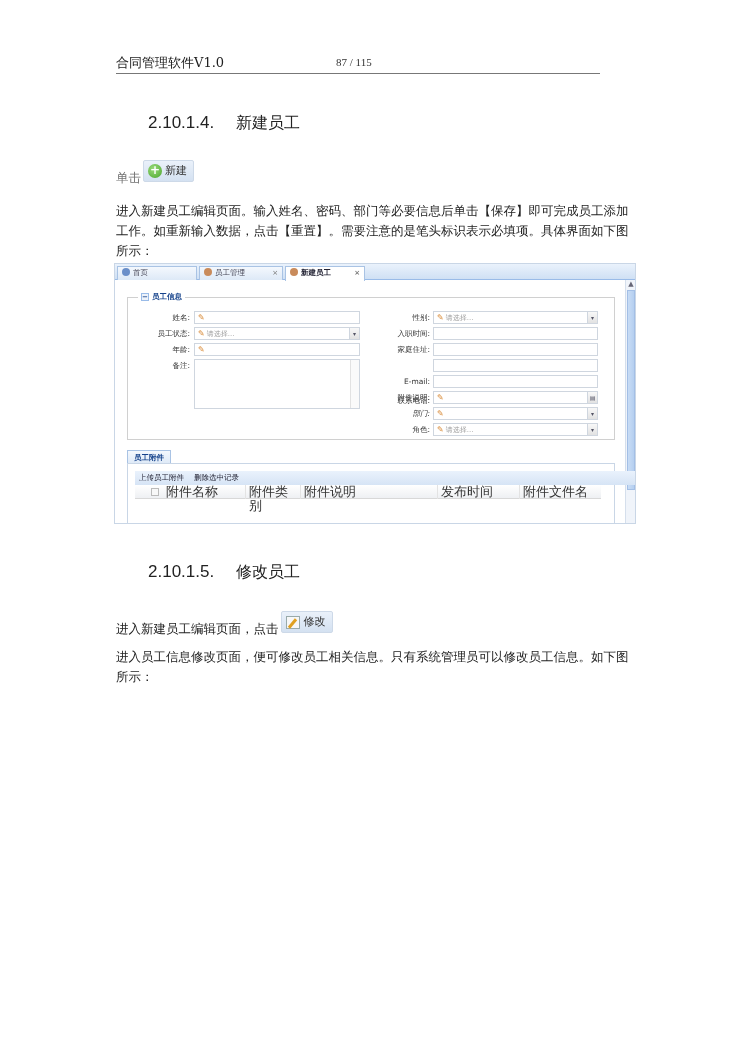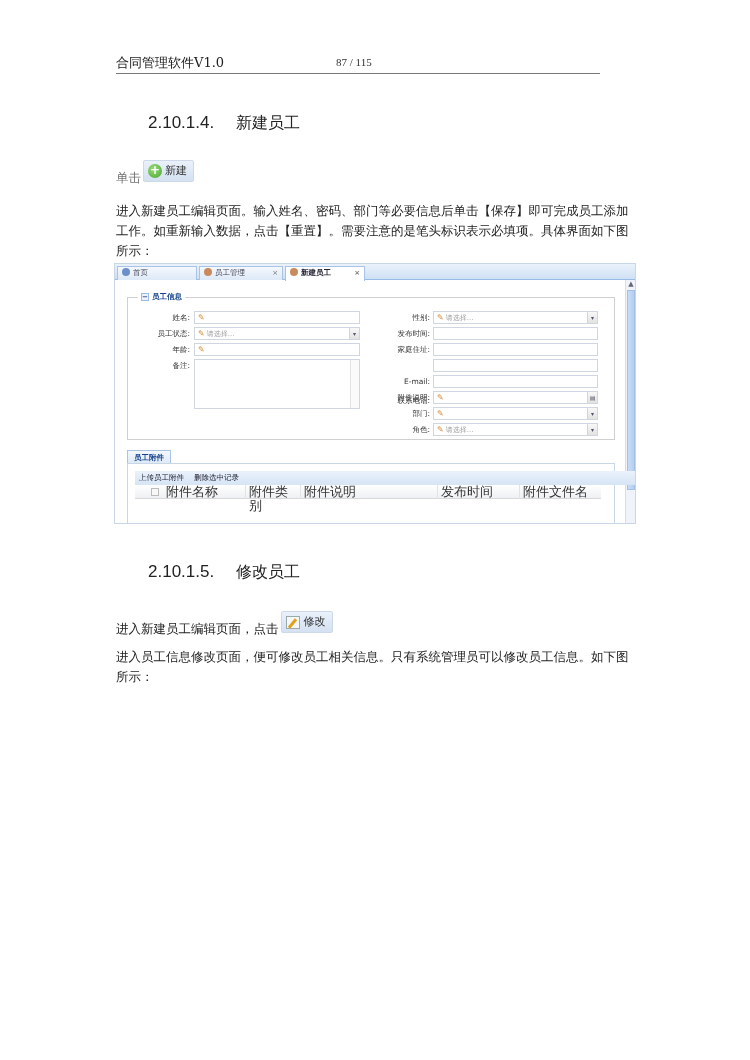--- a/index.html
+++ b/index.html
@@ -116,41 +116,41 @@
     </div>
     <div class="textarea" style="left:66px; top:61px; width:166px; height:50px;">
         <div class="sb"></div>
       </div>
 
     <div class="frow" style="left:240px; top:13px; width:240px;">
       <span class="flabel" style="left:0; width:62px;">性别:</span>
       <div class="finput" style="left:65px; width:165px;"><span class="pen">✎</span><span>请选择...</span><span class="dd">▾</span></div>
     </div>
     <div class="frow" style="left:240px; top:29px; width:240px;">
-      <span class="flabel" style="left:0; width:62px;">发布时间:</span>
+      <span class="flabel" style="left:0; width:62px;">入职时间:</span>
       <div class="finput" style="left:65px; width:165px;"></div>
     </div>
     <div class="frow" style="left:240px; top:45px; width:240px;">
       <span class="flabel" style="left:0; width:62px;">家庭住址:</span>
       <div class="finput" style="left:65px; width:165px;"></div>
     </div>
     <div class="frow" style="left:240px; top:61px; width:240px;">
       <span class="flabel" style="left:0; width:62px;margin-top:35px;">联系电话:</span>
       <div class="finput" style="left:65px; width:165px;"></div>
     </div>
     <div class="frow" style="left:240px; top:77px; width:240px;">
       <span class="flabel" style="left:0; width:62px;">E-mail:</span>
       <div class="finput" style="left:65px; width:165px;"></div>
     </div>
     <div class="frow" style="left:240px; top:93px; width:240px;">
       <span class="flabel" style="left:0; width:62px;">附件说明:</span>
       <div class="finput" style="left:65px; width:165px;"><span class="pen">✎</span><span class="dd">▤</span></div>
     </div>
     <div class="frow" style="left:240px; top:109px; width:240px;">
-      <span class="flabel" style="left:0; width:62px;">部门:</span>
+      <span class="flabel" style="left:0; width:62px;font-style:italic;">部门:</span>
       <div class="finput" style="left:65px; width:165px;"><span class="pen">✎</span><span class="dd">▾</span></div>
     </div>
     <div class="frow" style="left:240px; top:125px; width:240px;">
       <span class="flabel" style="left:0; width:62px;">角色:</span>
       <div class="finput" style="left:65px; width:165px;"><span class="pen">✎</span><span>请选择...</span><span class="dd">▾</span></div>
     </div>
   </div>
 
   <div class="attach-tab">员工附件</div>
   <div class="attach-panel">

